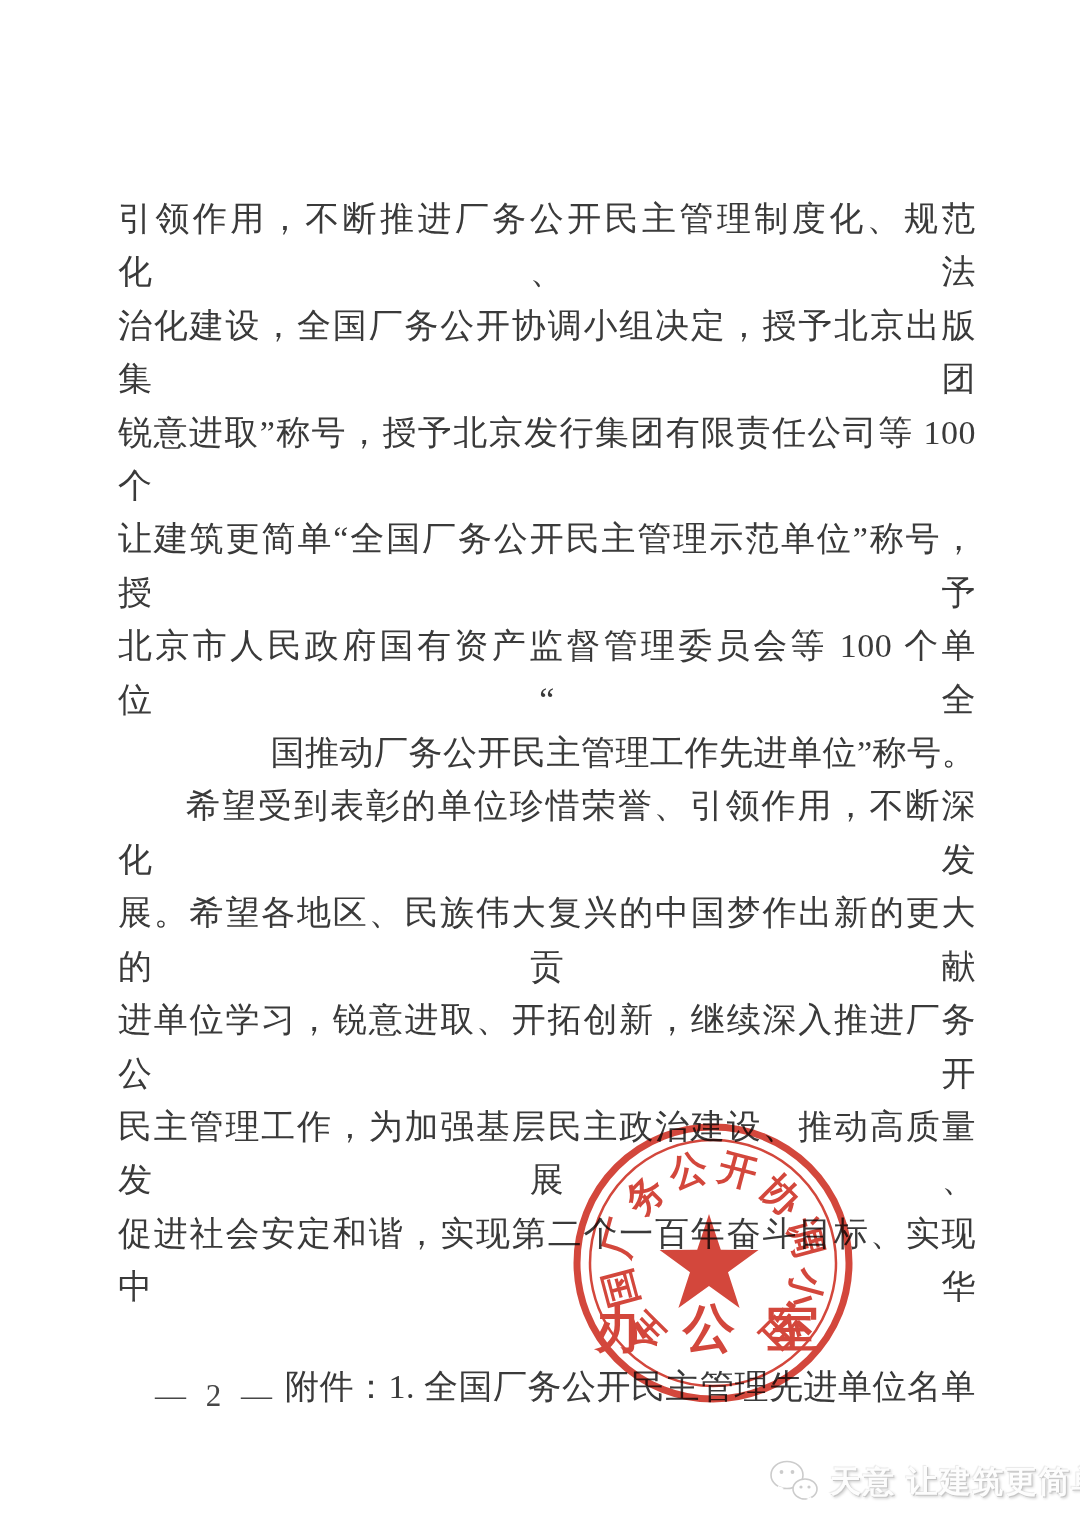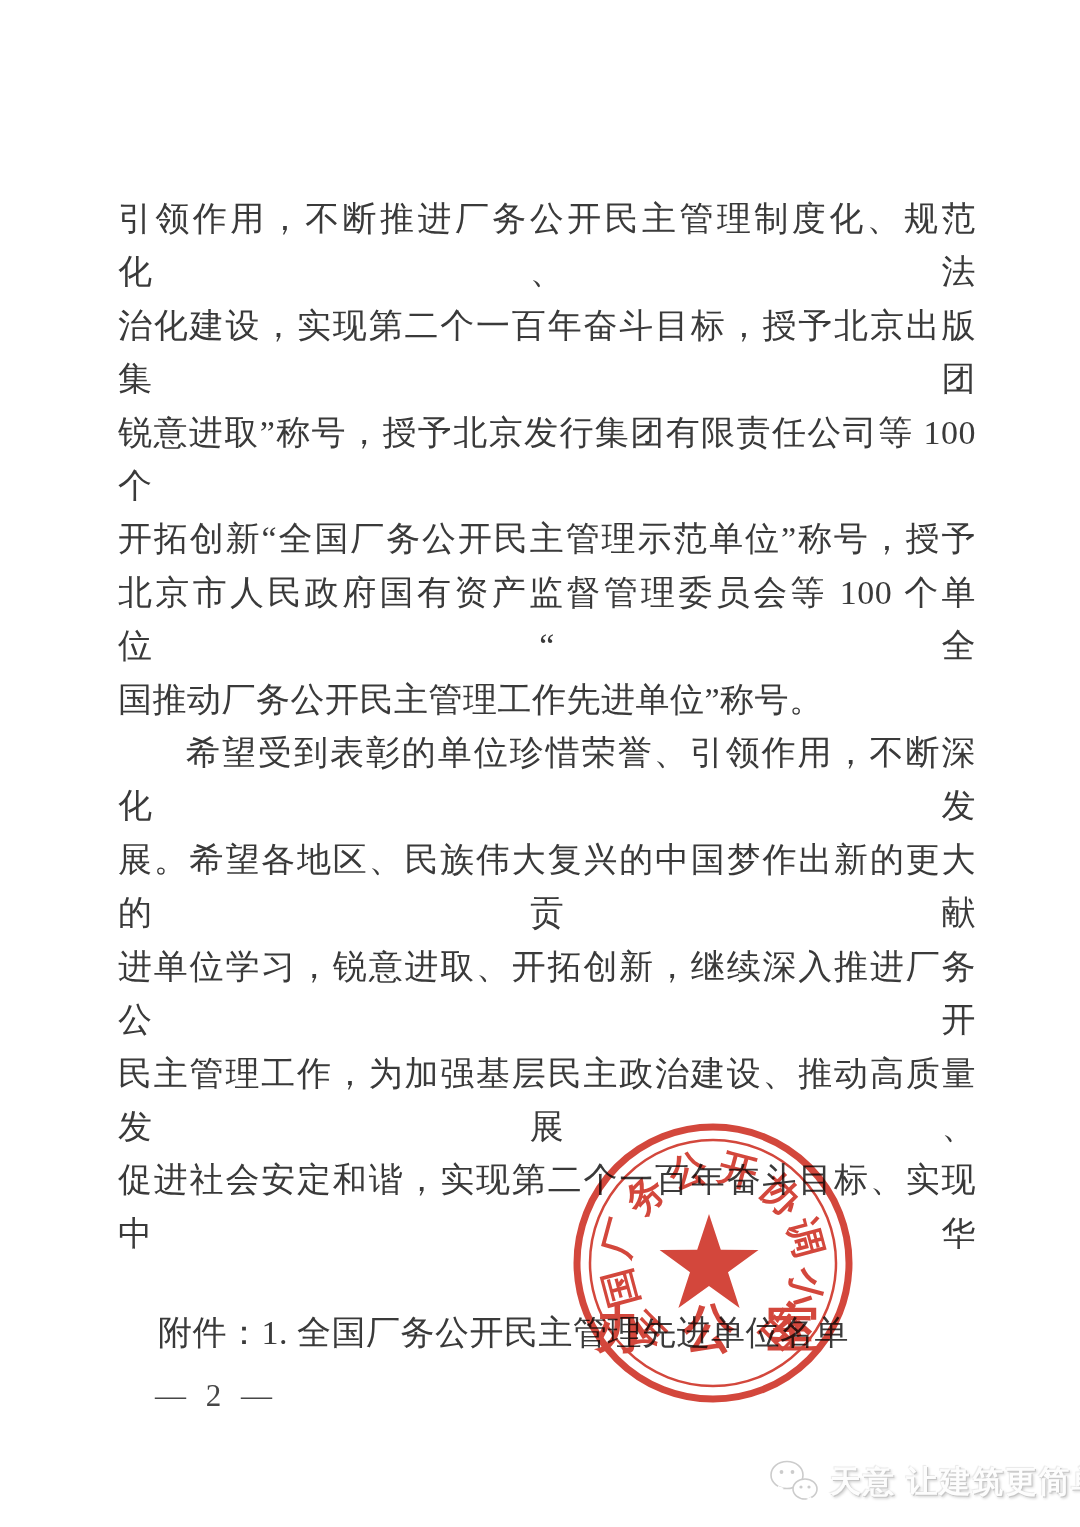--- a/index.html
+++ b/index.html
@@ -15,21 +15,21 @@
   .doc-body{
     position:absolute;
     left:118px;top:192px;
     width:858px;
     font-size:34px;
     line-height:53.4px;
     letter-spacing:0.5px;
     color:#3a3a3a;
   }
   .jline{ text-align:justify; text-align-last:justify; -moz-text-align-last:justify; }
-  .lline{ text-align:left; }
+  .lline{ text-align:right; }
   .indent1{ text-indent:68px; }
   .attach{ margin-top:46px; }
   .attach .a-first{ padding-left:40px; }
   .page-number{
     position:absolute;
     left:155px;top:1378px;
     font-size:31px;
     letter-spacing:6px;
     color:#474747;
   }
@@ -63,23 +63,23 @@
 </style>
 </head>
 <body>
 
 <div class="page">
 
   <div class="doc-body">
 
     <div>
       <div class="jline">引领作用，不断推进厂务公开民主管理制度化、规范化、法</div>
-      <div class="jline">治化建设，实现第二个一百年奋斗目标，授予北京出版集团</div>
+      <div class="jline">治化建设，全国厂务公开协调小组决定，授予北京出版集团</div>
       <div class="jline">锐意进取”称号，授予北京发行集团有限责任公司等 100 个</div>
-      <div class="jline">开拓创新“全国厂务公开民主管理示范单位”称号，授予</div>
+      <div class="jline">让建筑更简单“全国厂务公开民主管理示范单位”称号，授予</div>
       <div class="jline">北京市人民政府国有资产监督管理委员会等 100 个单位“全</div>
       <div class="lline">国推动厂务公开民主管理工作先进单位”称号。</div>
     </div>
 
     <div>
       <div class="jline indent1">希望受到表彰的单位珍惜荣誉、引领作用，不断深化发</div>
       <div class="jline">展。希望各地区、民族伟大复兴的中国梦作出新的更大的贡献</div>
       <div class="jline">进单位学习，锐意进取、开拓创新，继续深入推进厂务公开</div>
       <div class="jline">民主管理工作，为加强基层民主政治建设、推动高质量发展、</div>
       <div class="jline">促进社会安定和谐，实现第二个一百年奋斗目标、实现中华</div>

